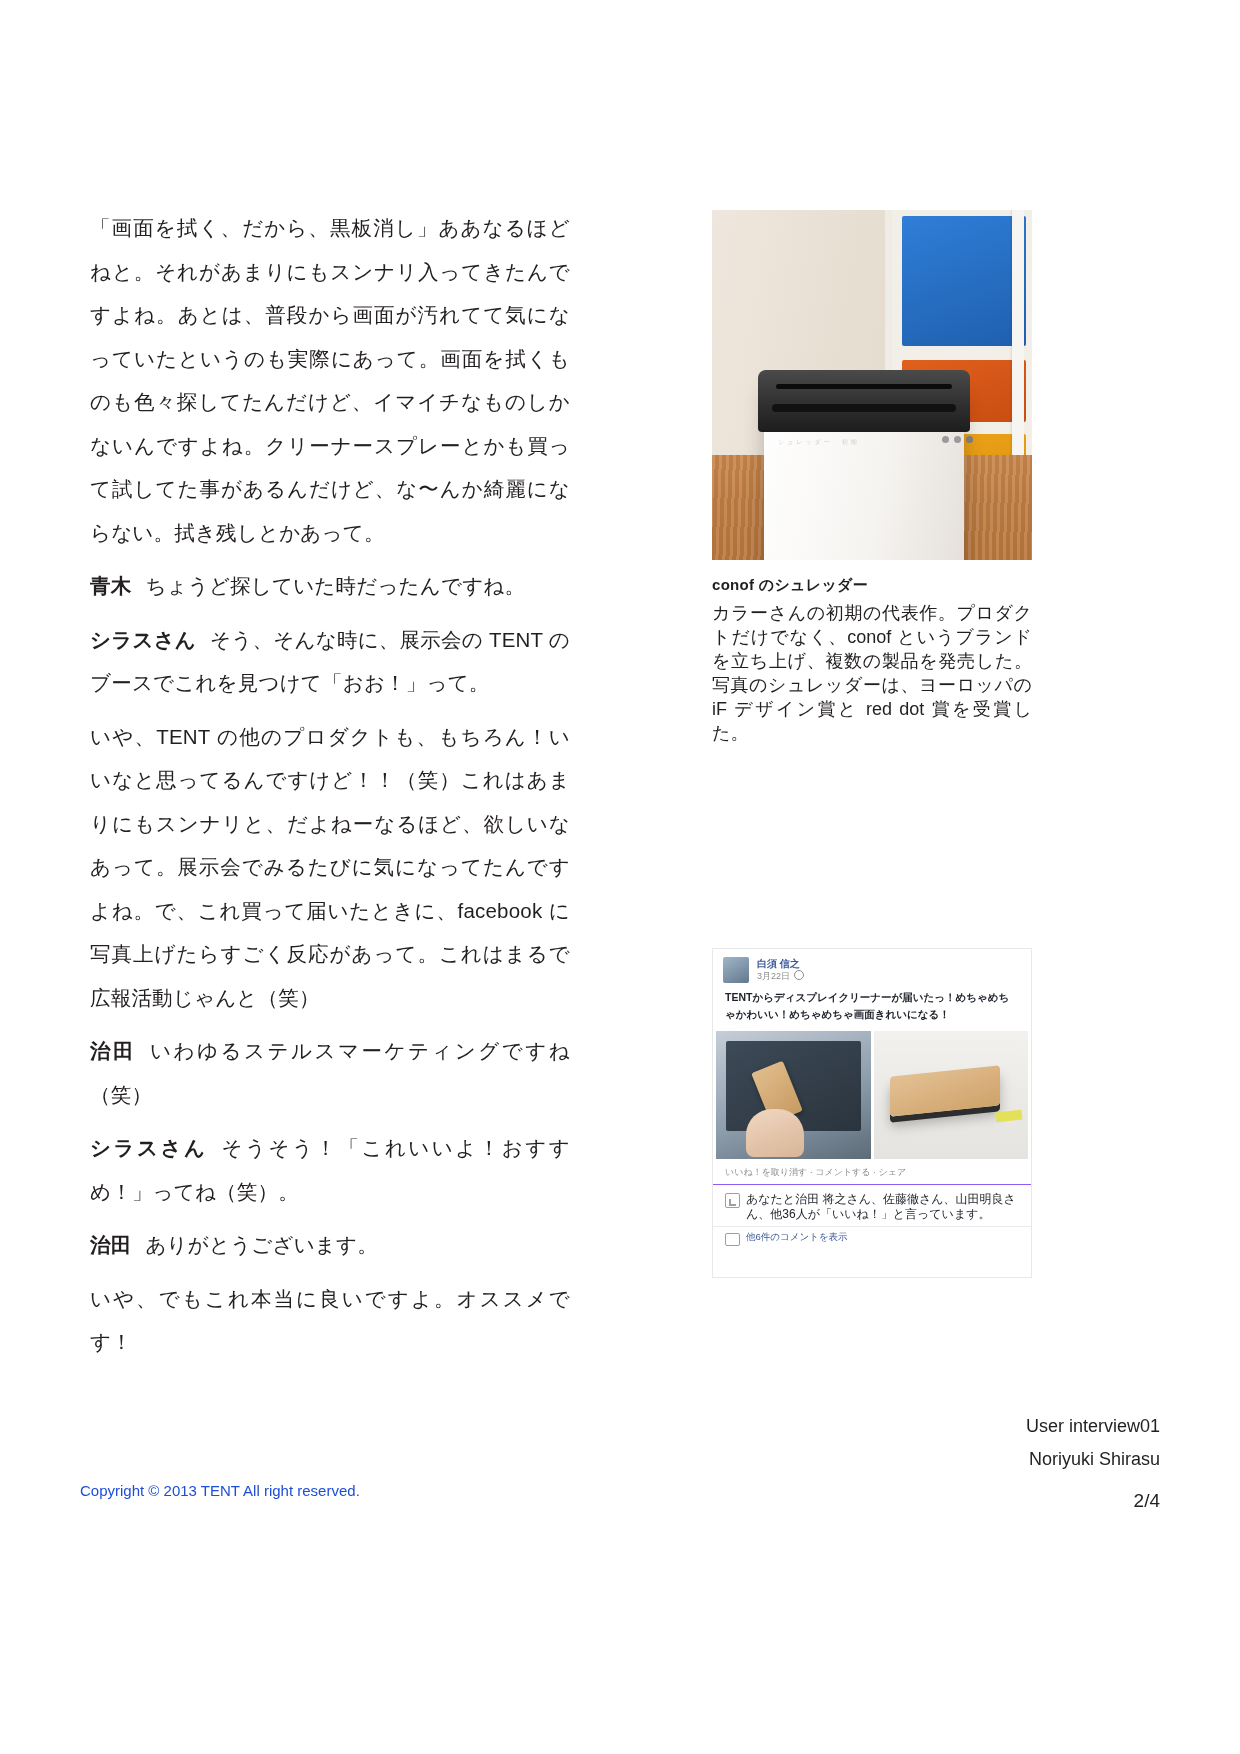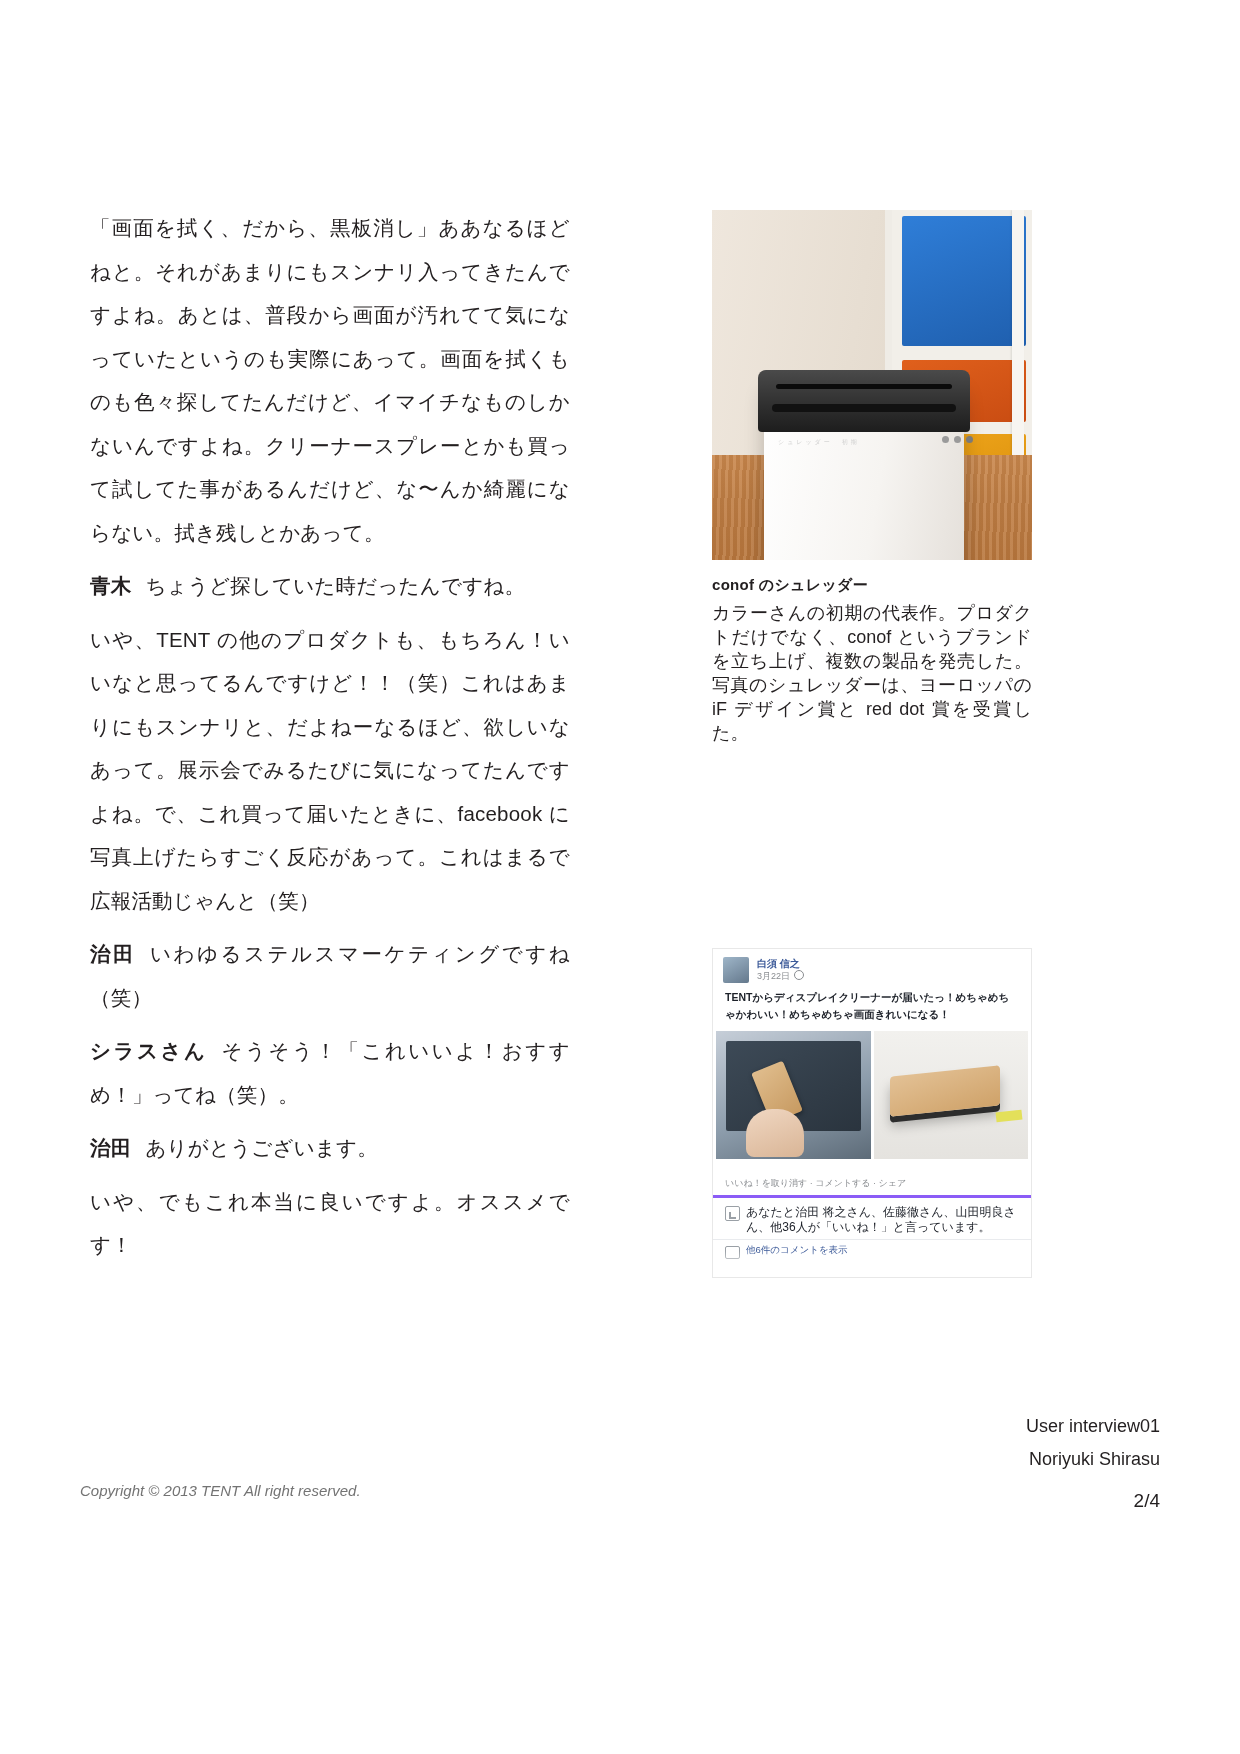--- a/index.html
+++ b/index.html
@@ -274,22 +274,22 @@
   .fb-tag {
     position: absolute;
     right: 6px; top: 80px;
     width: 26px; height: 10px;
     background: #e3e05a;
     transform: rotate(-6deg);
   }
   .fb-actions {
     font-size: 9px;
     color: #8a8d91;
-    padding: 18px 12px 5px 12px;
-    border-bottom: 3px solid #8b5cf6;
+    padding: 7px 12px 5px 12px;
+    border-bottom: 1px solid #8b5cf6;
   }
   .fb-likes {
     display: flex;
     gap: 6px;
     padding: 7px 12px 4px 12px;
     font-size: 12px;
     line-height: 15px;
     color: #1d2129;
   }
   .fb-thumb {
@@ -343,30 +343,30 @@
   }
   .footer-page {
     margin-top: 8px;
     font-size: 19px;
   }
   .footer-copy {
     position: absolute;
     left: 80px;
     top: 1482px;
     font-size: 15px;
-    color: #737373;
-    font-style: italic;
+    color: #1d4ed8;
   }
 </style>
 </head>
 <body>
 
 <div class="text-col">
   <p class="para"><span>「画面を拭く、だから、黒板消し」ああなるほどねと。それがあまりにもスンナリ入ってきたんですよね。あとは、普段から画面が汚れてて気になっていたというのも実際にあって。画面を拭くものも色々探してたんだけど、イマイチなものしかないんですよね。クリーナースプレーとかも買って試してた事があるんだけど、な〜んか綺麗にならない。拭き残しとかあって。</span></p>
   <p class="para"><span class="speaker">青木</span><span>ちょうど探していた時だったんですね。</span></p>
+  <p class="para"><span class="speaker">シラスさん</span><span>そう、そんな時に、展示会の TENT のブースでこれを見つけて「おお！」って。</span></p>
   <p class="para"><span>いや、TENT の他のプロダクトも、もちろん！いいなと思ってるんですけど！！（笑）これはあまりにもスンナリと、だよねーなるほど、欲しいなあって。展示会でみるたびに気になってたんですよね。で、これ買って届いたときに、facebook に写真上げたらすごく反応があって。これはまるで広報活動じゃんと（笑）</span></p>
   <p class="para"><span class="speaker">治田</span><span>いわゆるステルスマーケティングですね（笑）</span></p>
   <p class="para"><span class="speaker">シラスさん</span><span>そうそう！「これいいよ！おすすめ！」ってね（笑）。</span></p>
   <p class="para"><span class="speaker">治田</span><span>ありがとうございます。</span></p>
   <p class="para"><span>いや、でもこれ本当に良いですよ。オススメです！</span></p>
 </div>
 
 <div class="right-col">
   <div class="photo-shredder">
     <div class="ps-wall"></div>

